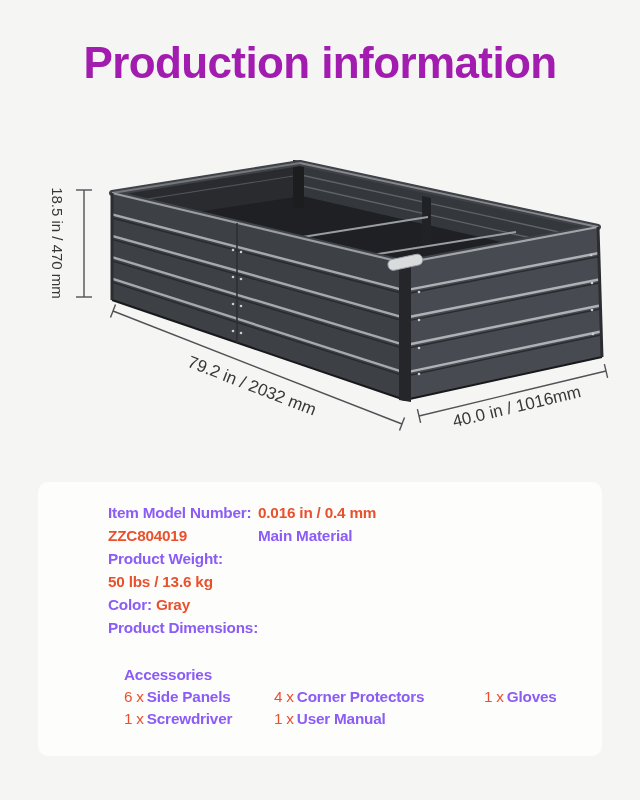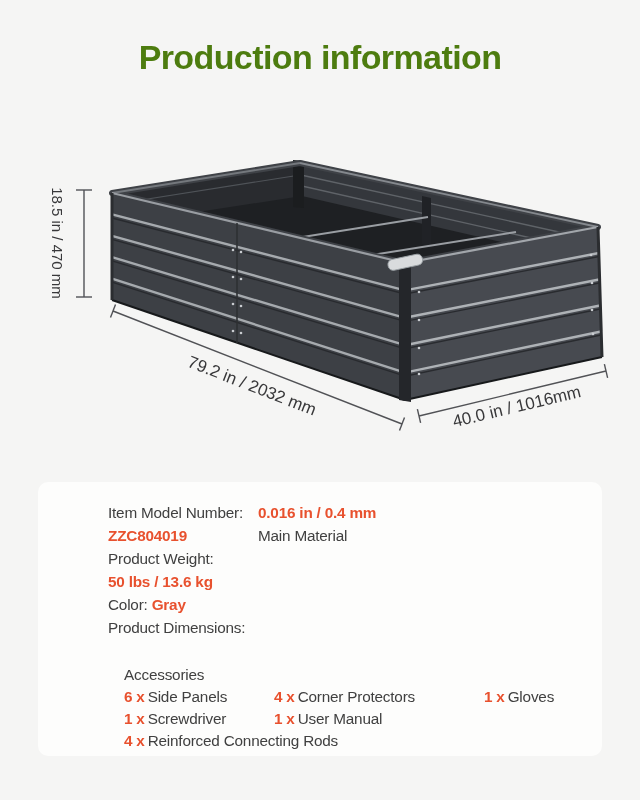--- a/index.html
+++ b/index.html
@@ -4,43 +4,43 @@
 <style>
   html,body{margin:0;padding:0;}
   .page{
     position:relative;width:640px;height:800px;overflow:hidden;
     background:#f5f5f4;
     font-family:"Liberation Sans", sans-serif;
     color:#1c1c1e;
   }
   .title{
     position:absolute;top:38px;left:0;width:640px;margin:0;
-    text-align:center;font-size:34px;font-weight:700;letter-spacing:-0.6px;
-    color:#4d7c0f;
+    text-align:center;font-size:44px;font-weight:700;letter-spacing:-0.6px;
+    color:#a21caf;
   }
   .diagram{position:absolute;left:0;top:0;}
   .dim-text{fill:#38383a;font-family:"Liberation Sans",sans-serif;}
   .dim-small{font-size:15px;}
   .dim-big{font-size:17px;}
 
   .panel{
     position:absolute;left:38px;top:482px;width:564px;height:274px;
     background:#fdfdfc;border-radius:10px;
   }
   .col{position:absolute;top:19px;}
   .col-l{left:70px;}
   .col-r{left:220px;}
   .line{font-size:15.3px;line-height:23px;white-space:nowrap;letter-spacing:-0.2px;}
-  .lbl{color:#404040;font-weight:400;}
+  .lbl{color:#8b5cf6;font-weight:700;}
   .val{color:#E8512E;font-weight:700;}
   .acc{position:absolute;left:70px;top:182px;}
   .acc .line{line-height:22px;margin-left:16px;}
   .c1{display:inline-block;width:150px;}
   .c2{display:inline-block;width:210px;}
-  .qty{color:#E8512E;font-weight:700;margin-right:3px;}
+  .qty{color:#E8512E;font-weight:400;margin-right:3px;}
 </style>
 </head>
 <body>
 
 <div class="page">
 
   <h1 class="title">Production information</h1>
 
   <svg class="diagram" width="640" height="470" viewBox="0 0 640 470">
 
@@ -163,19 +163,16 @@
     </div>
 
     <div class="acc">
       <div class="line lbl">Accessories</div>
       <div class="line">
         <span class="c1"><span class="qty">6 x</span><span class="lbl">Side Panels</span></span><span class="c2"><span class="qty">4 x</span><span class="lbl">Corner Protectors</span></span><span><span class="qty">1 x</span><span class="lbl">Gloves</span></span>
       </div>
       <div class="line">
         <span class="c1"><span class="qty">1 x</span><span class="lbl">Screwdriver</span></span><span><span class="qty">1 x</span><span class="lbl">User Manual</span></span>
       </div>
-      <div class="line">
-        <span><span class="qty">4 x</span><span class="lbl">Reinforced Connecting Rods</span></span>
-      </div>
     </div>
 
   </div>
 </div>
 
 </body></html>

